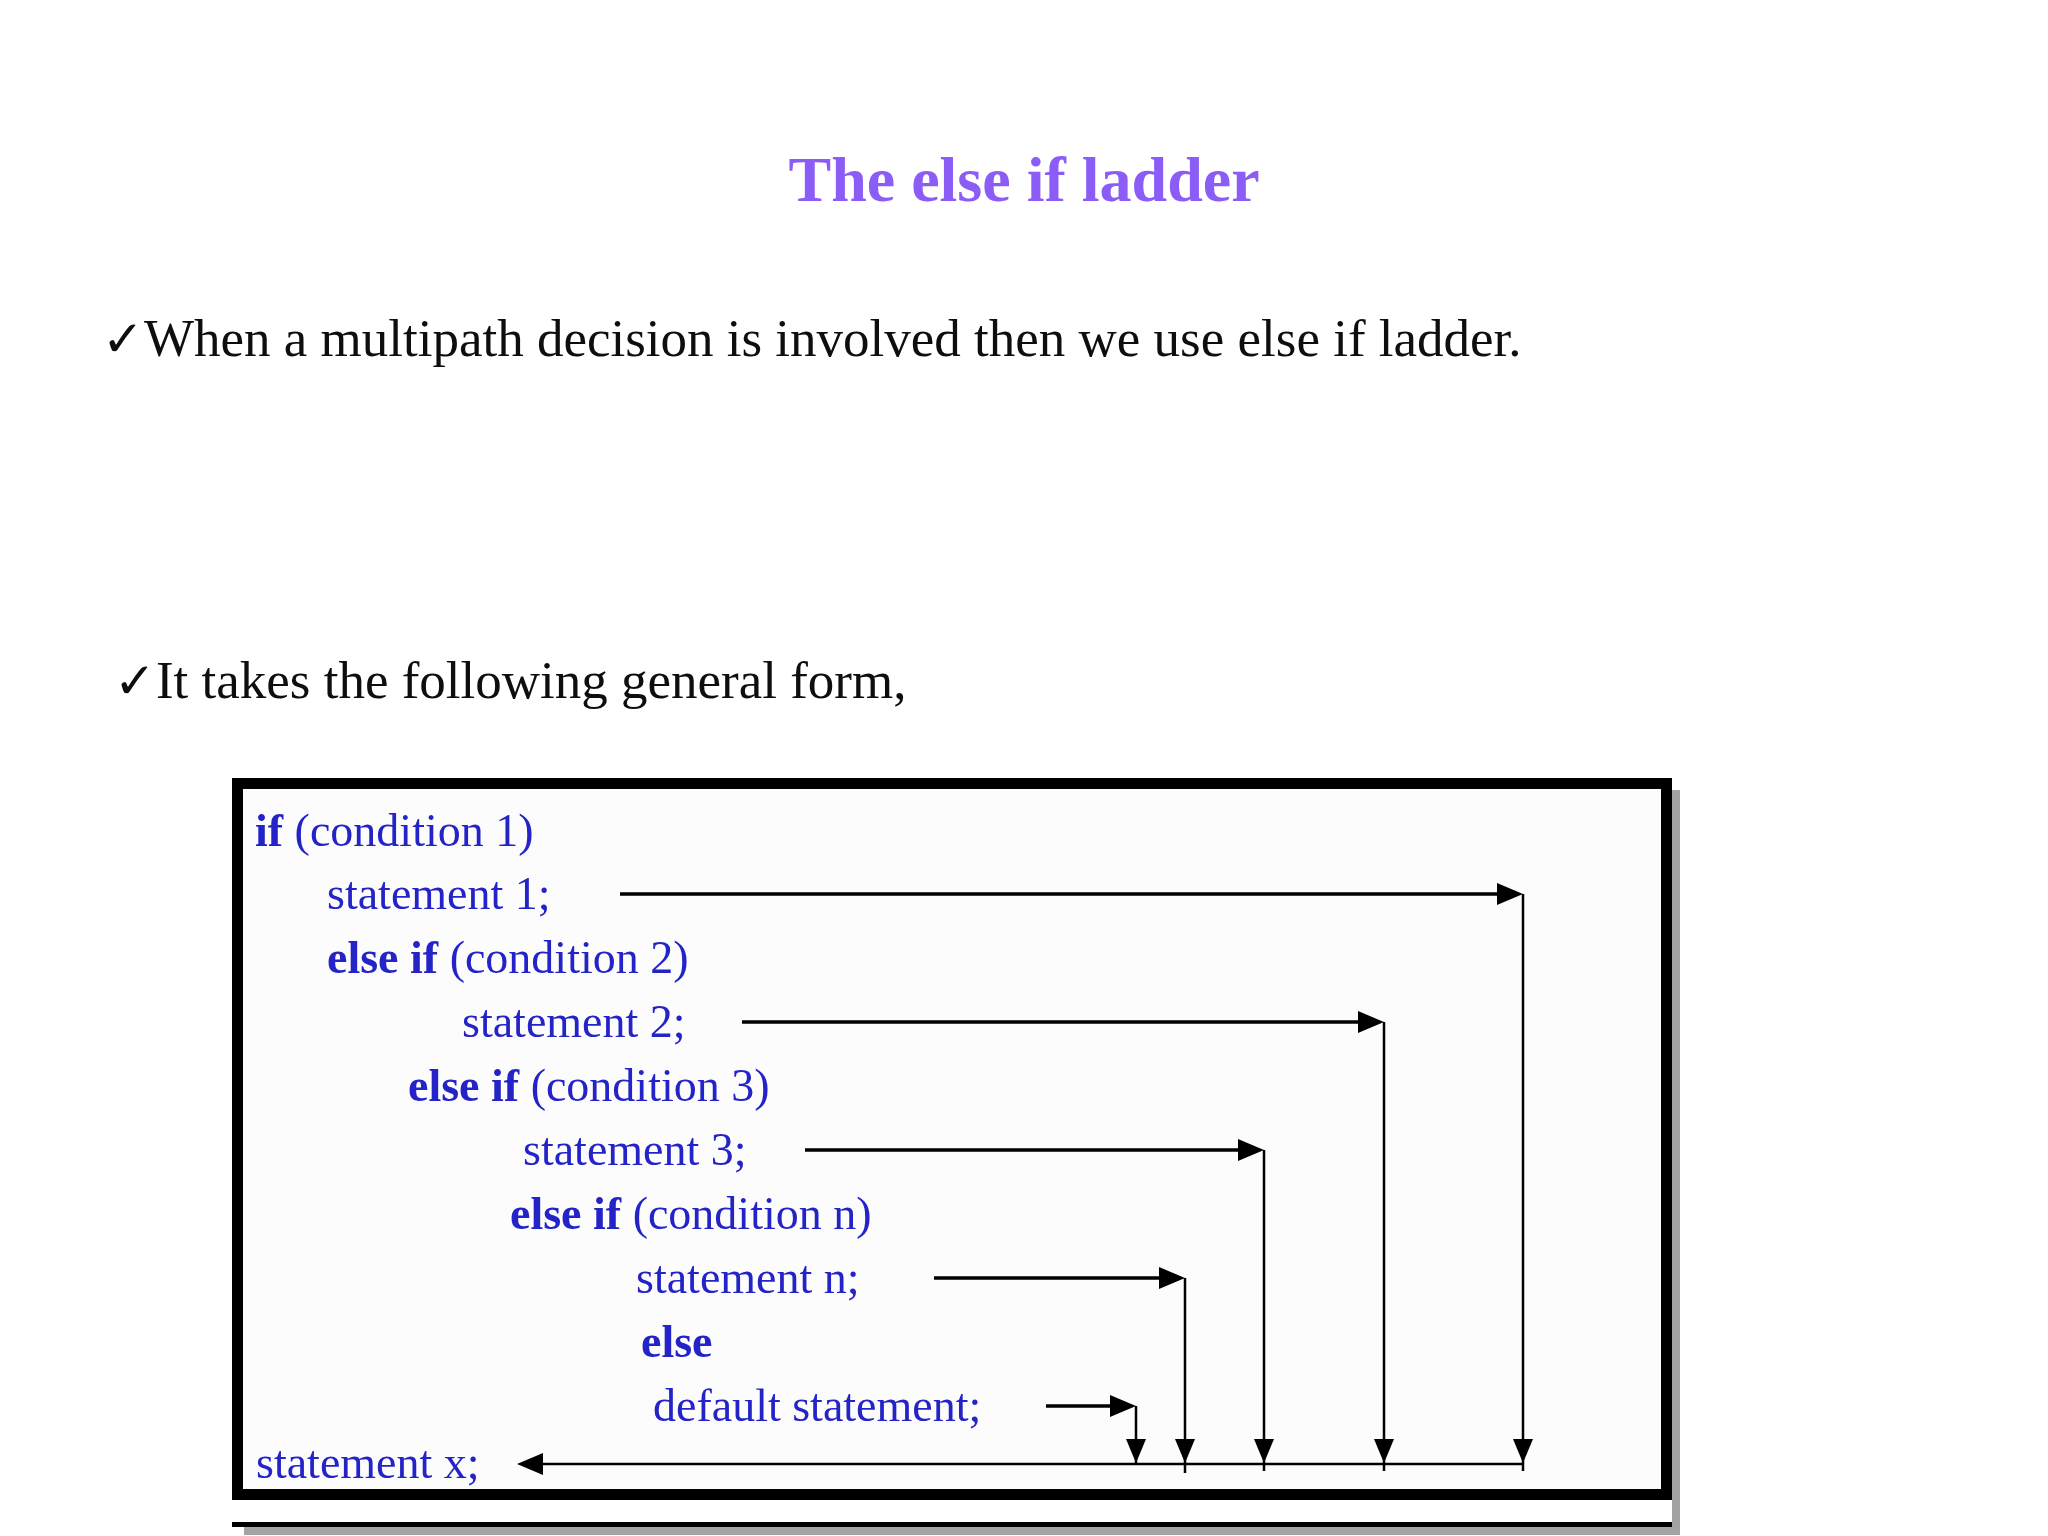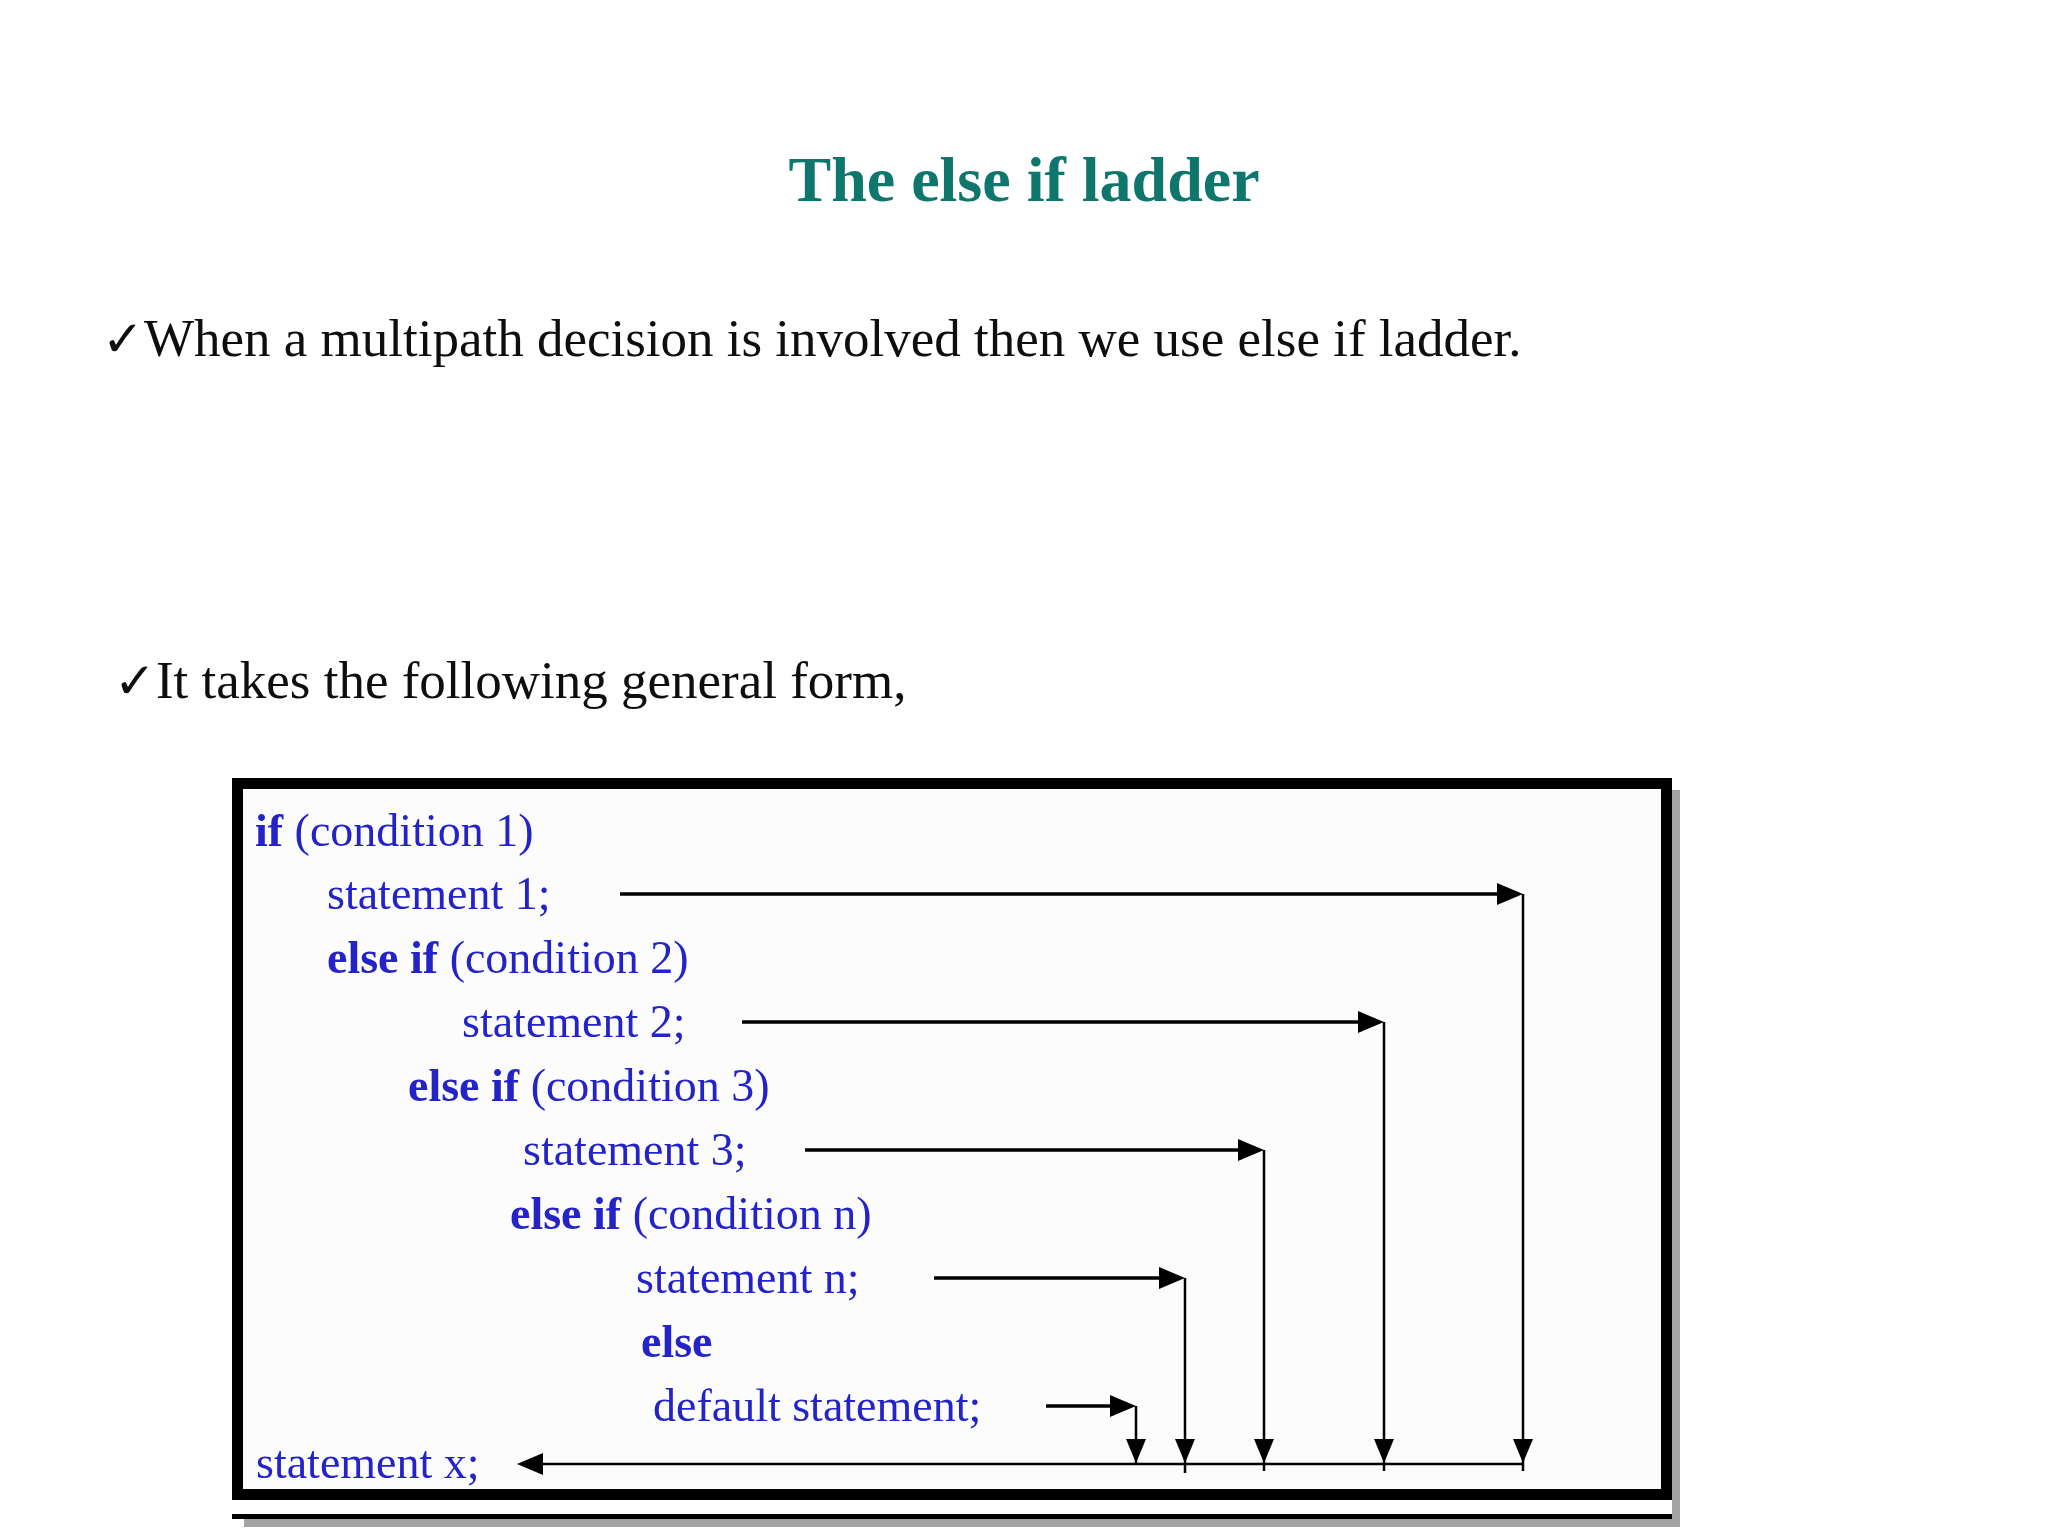--- a/index.html
+++ b/index.html
@@ -21,21 +21,21 @@
   .slide-title {
     position: absolute;
     top: 143px;
     left: 0;
     width: 2048px;
     margin: 0;
     text-align: center;
     font-size: 64px;
     font-weight: 700;
     letter-spacing: 0px;
-    color: #0f766e;
+    color: #8b5cf6;
   }
   .bullet {
     position: absolute;
     left: 102px;
     width: 1890px;
     margin: 0;
     font-size: 53px;
     line-height: 70px;
     color: #0e0e0e;
   }
@@ -48,21 +48,21 @@
   .bullet-2 { top: 436px; text-align: justify; word-spacing: 5px; }
   .bullet-3 { top: 645px; margin-left: 12px; }
 
   
   .frame-outer {
     position: absolute;
     left: 232px;
     top: 778px;
     width: 1440px;
     border-bottom: 5px solid #000000;
-    padding-bottom: 14px;
+    padding-bottom: 22px;
     box-shadow: 10px 10px 0 -2px #a3a3a3;
     background: transparent;
   }
   .frame-inner {
     box-sizing: border-box;
     width: 100%;
     height: 722px;
     border: 11px solid #000000;
     background: #fcfcfc;
   }

